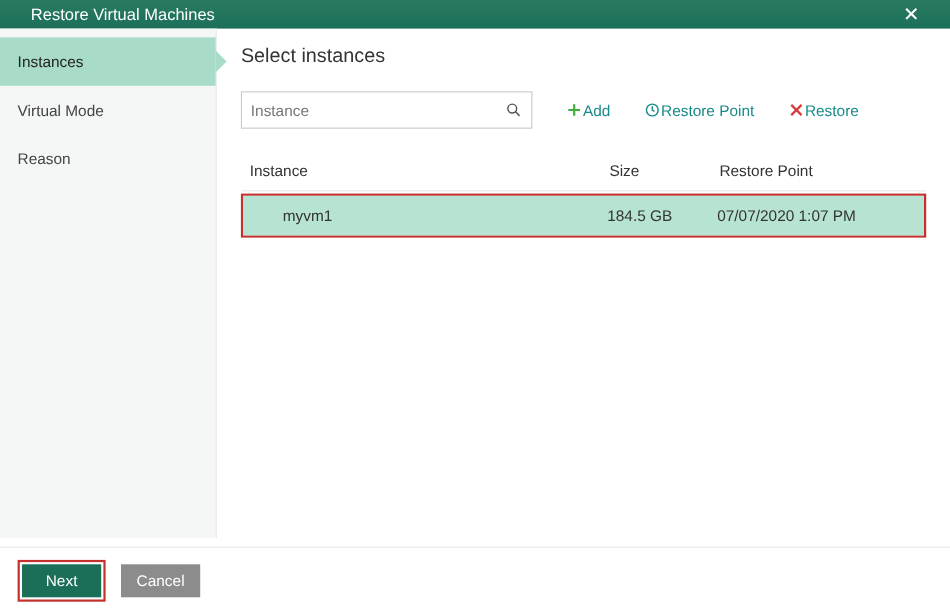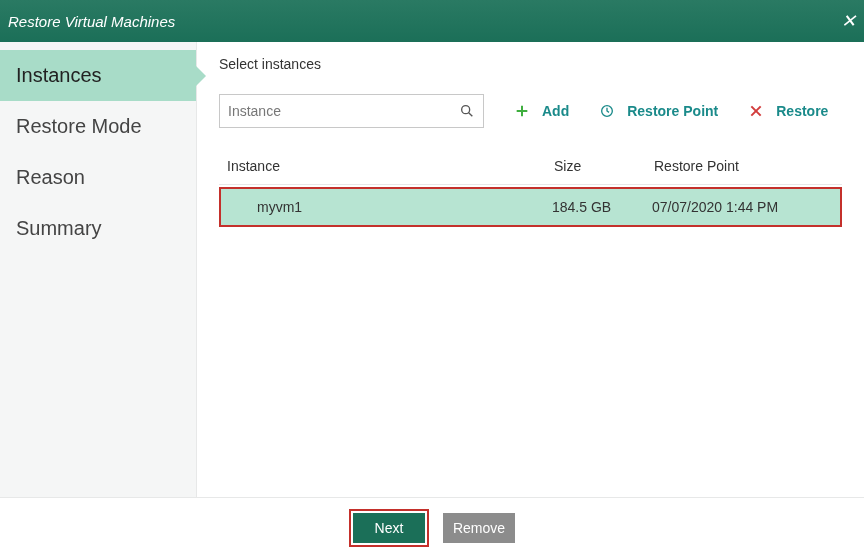--- a/index.html
+++ b/index.html
@@ -10,48 +10,47 @@
     color: #333;
     background: #fff;
     width: 864px;
     height: 557px;
     overflow: hidden;
     position: relative;
   }
   .titlebar {
     background: #1b6f58;
     background: linear-gradient(#2a7a63,#1b6f58);
-    height: 42px;
-    display: flex;
-    align-items: center;
-    padding: 0 8px;
+    height: 26px;
+    display: flex;
+    align-items: center;
+    padding: 0 28px;
     color: #fff;
     font-size: 15px;
-    font-style: italic;
   }
   .titlebar .close {
     margin-left: auto;
     font-size: 18px;
     cursor: pointer;
   }
   .body {
     display: flex;
     height: calc(100% - 34px - 60px);
   }
   .sidebar {
     width: 197px;
     background: #f5f6f6;
     border-right: 1px solid #e7e8e8;
     padding-top: 8px;
     position: relative;
   }
   .step {
     padding: 14px 16px;
     color: #444;
-    font-size: 20px;
+    font-size: 14px;
     cursor: pointer;
     position: relative;
   }
   .step.active {
     background: #a8dcc8;
     color: #222;
   }
   .step.active::after {
     content: "";
     position: absolute;
@@ -62,21 +61,21 @@
     border-bottom: 10px solid transparent;
     border-left: 10px solid #a8dcc8;
   }
   .main {
     flex: 1;
     padding: 14px 22px 10px 22px;
     display: flex;
     flex-direction: column;
   }
   .subtitle {
-    font-size: 14px;
+    font-size: 18px;
     color: #333;
     margin-bottom: 22px;
   }
   .toolbar {
     display: flex;
     align-items: center;
     gap: 30px;
     margin-bottom: 20px;
   }
   .searchwrap {
@@ -93,25 +92,24 @@
     outline: none;
     flex: 1;
     font-size: 14px;
     color: #333;
   }
   .searchwrap input::placeholder { color: #777; }
   .searchicon svg { display: block; }
   .actionbtn {
     display: flex;
     align-items: center;
-    gap: 12px;
+    gap: 0;
     color: #1a8a8a;
     cursor: pointer;
     font-size: 14px;
-    font-weight: bold;
   }
   .actionbtn.add .ico { color: #3fae3f; }
   .actionbtn.remove .ico { color: #d23c3c; }
   .actionbtn .ico svg { display:block; }
   .tablehead, .tablerow {
     display: flex;
     align-items: center;
     padding: 10px 8px;
   }
   .tablehead {
@@ -130,23 +128,23 @@
     border: 2px solid #c4302b;
     margin-top: 2px;
   }
   .footer {
     position: absolute;
     bottom: 0; left: 0; right: 0;
     height: 60px;
     border-top: 1px solid #e7e8e8;
     display: flex;
     align-items: center;
-    justify-content: center;
+    justify-content: flex-start;
     gap: 14px;
-    padding: 0 0;
+    padding: 0 16px;
     background: #fff;
   }
   .btn {
     min-width: 72px;
     height: 30px;
     display: flex;
     align-items: center;
     justify-content: center;
     font-size: 14px;
     cursor: pointer;
@@ -173,27 +171,24 @@
   <span>Restore Virtual Machines</span>
   <span class="close">✕</span>
 </div>
 
 <div class="body">
   <div class="sidebar">
     <div class="step active">
       <span>Instances</span>
     </div>
     <div class="step">
-      <span>Restore Mode</span>
+      <span>Virtual Mode</span>
     </div>
     <div class="step">
       <span>Reason</span>
-    </div>
-    <div class="step">
-      <span>Summary</span>
     </div>
   </div>
 
   <div class="main">
     <div class="subtitle">Select instances</div>
 
     <div class="toolbar">
       <div class="searchwrap">
         <input type="text" placeholder="Instance" style="">
         <span class="searchicon">
@@ -238,24 +233,24 @@
     <div class="tablehead">
       <div class="col-instance">Instance</div>
       <div class="col-size">Size</div>
       <div class="col-rp">Restore Point</div>
     </div>
 
     <div class="highlight-wrap">
       <div class="tablerow selected">
         <div class="col-instance">myvm1</div>
         <div class="col-size">184.5 GB</div>
-        <div class="col-rp">07/07/2020 1:44 PM</div>
+        <div class="col-rp">07/07/2020 1:07 PM</div>
       </div>
     </div>
   </div>
 </div>
 
 <div class="footer">
   <span class="next-highlight">
     <button class="btn primary">Next</button>
   </span>
-  <button class="btn secondary">Remove</button>
+  <button class="btn secondary">Cancel</button>
 </div>
 
 </body></html>

